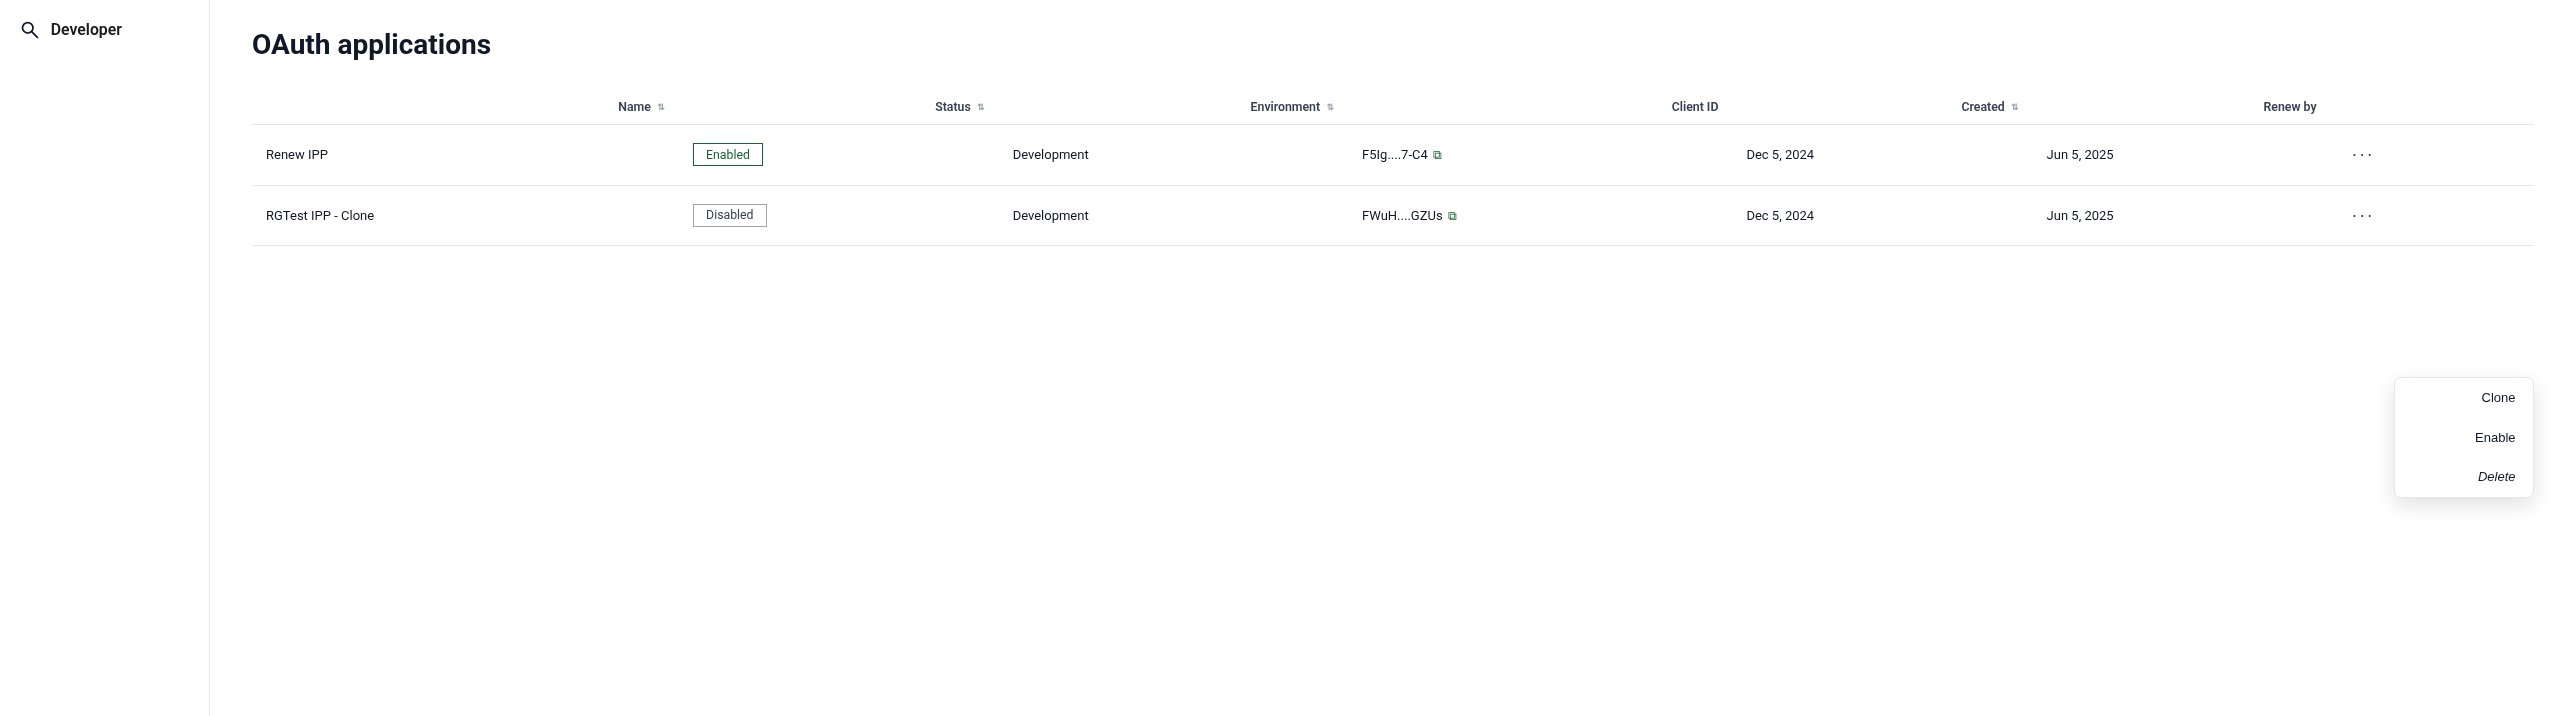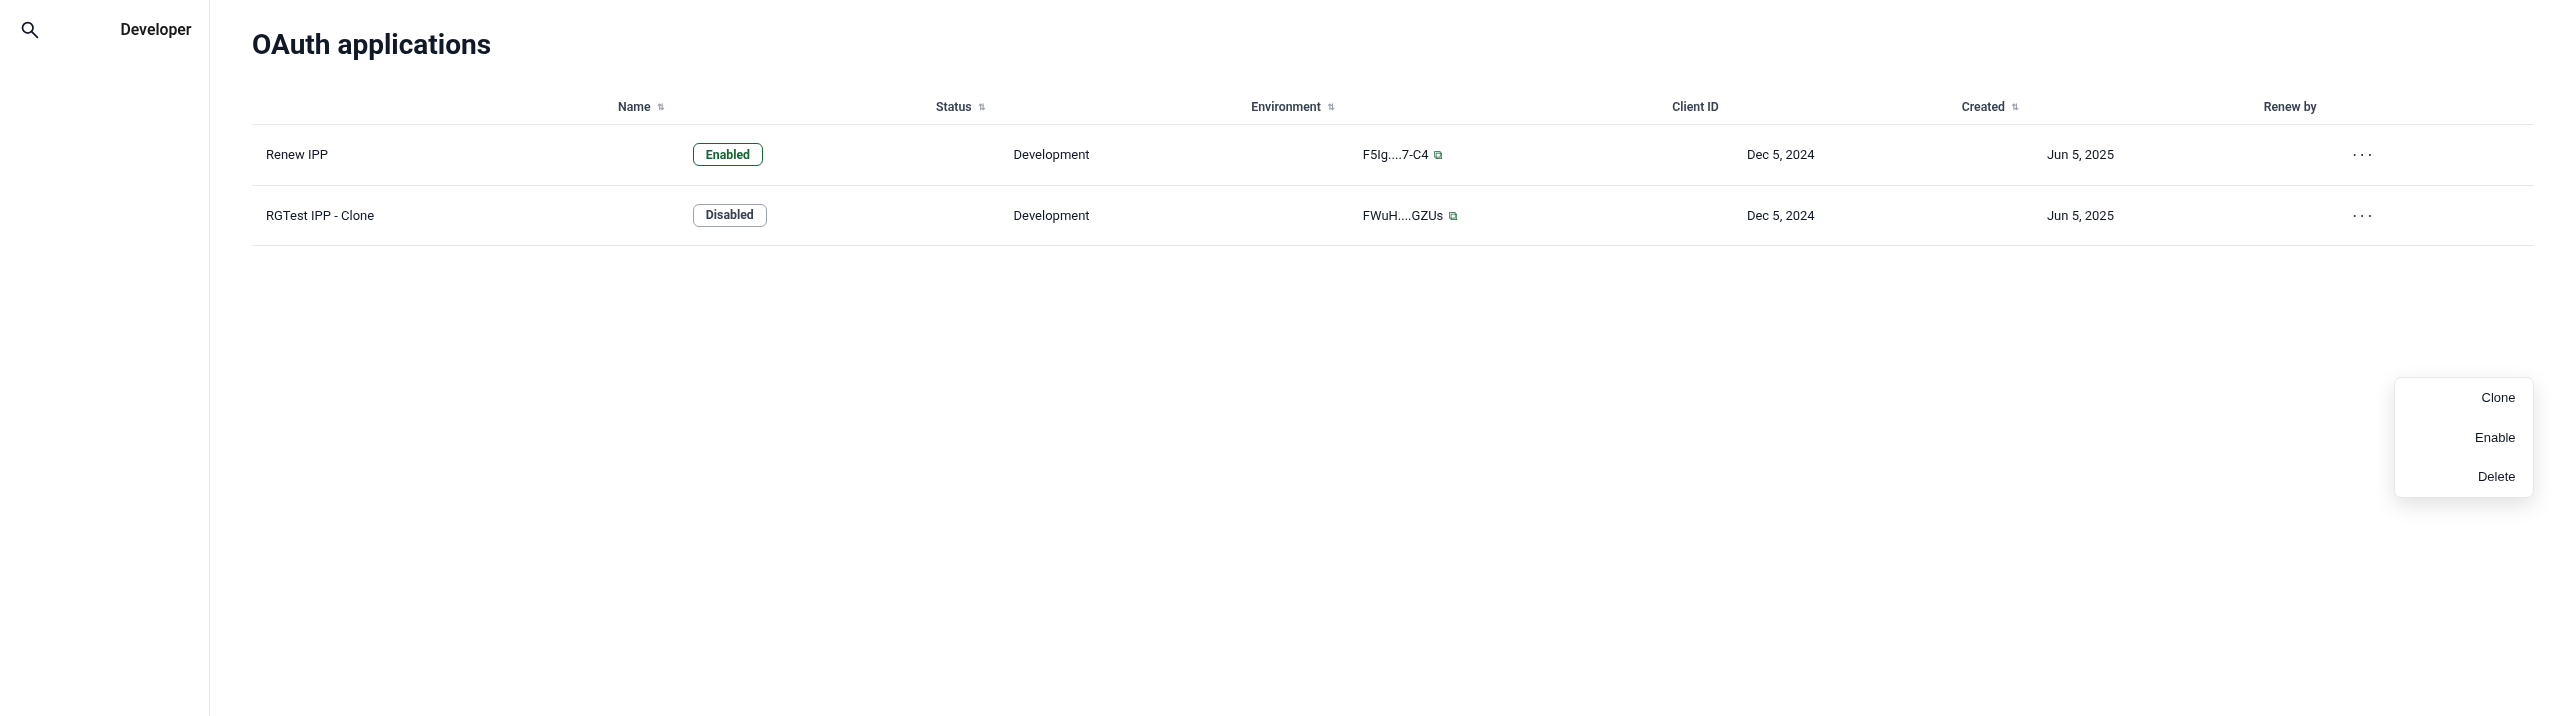--- a/index.html
+++ b/index.html
@@ -20,21 +20,20 @@
       padding: 17.5px 0;
       display: flex;
       flex-direction: column;
     }
 
     .sidebar-logo {
       display: flex;
       align-items: center;
       gap: 8.8px;
       padding: 0 17.5px 21px 17.5px;
-      justify-content: space-between;
     }
 
     .sidebar-logo-icon {
       width: 24.5px;
       height: 24.5px;
       display: flex;
       align-items: center;
       justify-content: center;
     }
 
@@ -129,23 +128,23 @@
 
     .table td {
       padding: 15.8px 14px;
       font-size: 13px;
       color: #111827;
     }
 
     .status-badge {
       display: inline-block;
       padding: 3.5px 12.3px;
-      border-radius: 6px;
+      border-radius: 0;
       font-size: 12.3px;
-      font-weight: 700;
+      font-weight: 400;
     }
 
     .status-enabled {
       color: #166534;
       border: 1.3px solid #166534;
       background: transparent;
     }
 
     .status-disabled {
       color: #374151;
@@ -200,20 +199,21 @@
       background: none;
       border: none;
     }
 
     .dropdown-item:first-child {
       border-radius: 7px 7px 0 0;
     }
 
     .dropdown-item:last-child {
       border-radius: 0 0 7px 7px;
+      font-style: italic;
     }
   </style>
 </head>
 <body>
 
 <aside class="sidebar">
   <div class="sidebar-logo">
     <div class="sidebar-logo-icon">
       <svg width="21" height="21" viewBox="0 0 24 24" fill="none">
         <circle cx="10" cy="10" r="6" stroke="#111827" stroke-width="2"></circle>

